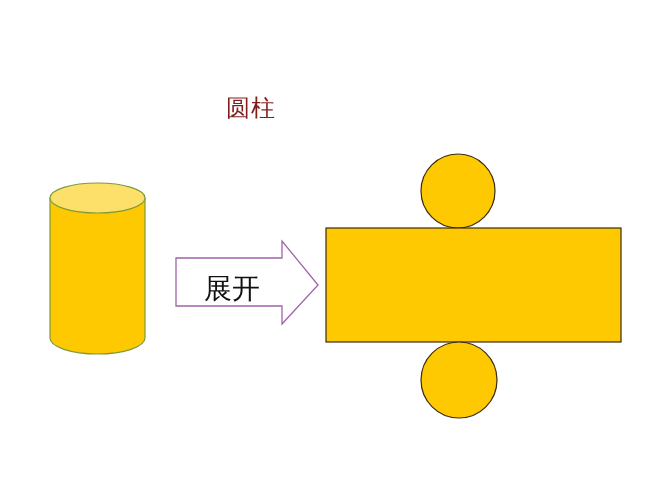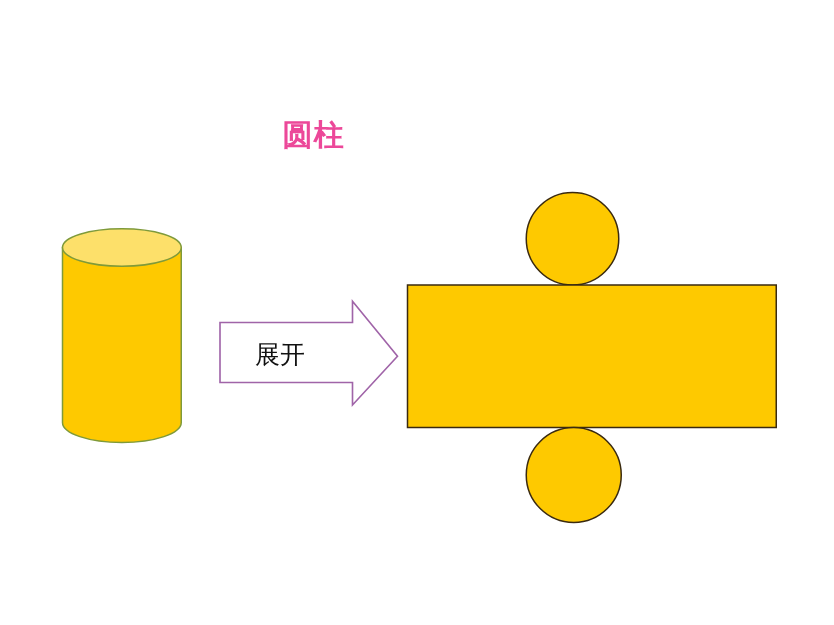--- a/index.html
+++ b/index.html
@@ -1,20 +1,20 @@
 <!DOCTYPE html>
 <html><head>
 <meta charset="utf-8">
 <style>
   html, body { margin: 0; padding: 0; background: #ffffff; }
   body { width: 667px; height: 500px; position: relative; overflow: hidden;
          font-family: "DejaVu Sans", sans-serif; }
-  .title { position: absolute; left: 226px; top: 92px; font-size: 24px; color: #ec4899; font-weight: bold; letter-spacing: 1px; }
+  .title { position: absolute; left: 226px; top: 92px; font-size: 24px; color: #7f1d1d; font-weight: normal; letter-spacing: 1px; }
   svg.canvas { position: absolute; left: 0; top: 0; }
-  .arrow-label { position: absolute; left: 204px; top: 270px; font-size: 20px; color: #111; }
+  .arrow-label { position: absolute; left: 204px; top: 270px; font-size: 28px; color: #111; }
 </style>
 </head>
 <body>
 
 <div class="title">圆柱</div>
 
 <svg class="canvas" width="667" height="500" viewBox="0 0 667 500">
 
   <g>
     <path d="M50,198 L50,338 A47.5,16 0 0 0 145,338 L145,198 Z" fill="#fec900" stroke="#7f9a3a" stroke-width="1.2"></path>

